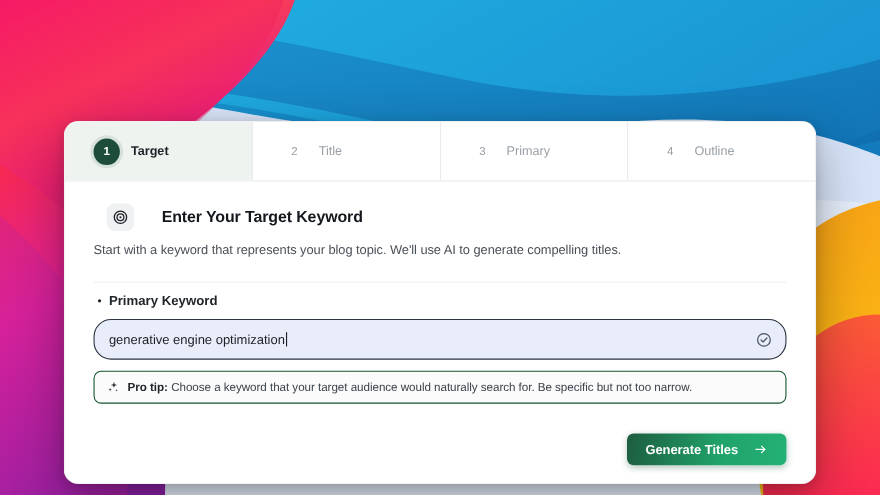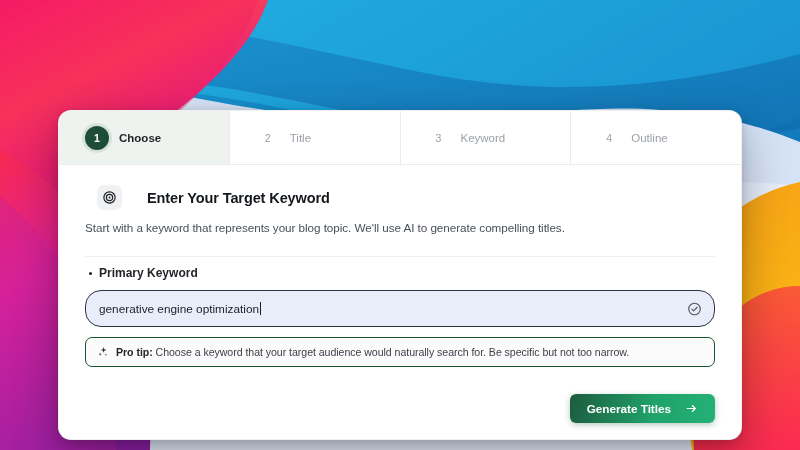--- a/index.html
+++ b/index.html
@@ -161,31 +161,31 @@
       <path d="M800,286 C758,286 722,312 706,356 C694,390 692,422 694,450 L800,450 Z" fill="url(#gOrangeRed)"></path>
     </svg>
   </div>
 
   <div class="card">
 
     <div class="stepper">
 
       <div class="step active">
         <span class="step-badge">1</span>
-        <span class="step-label">Choose</span>
+        <span class="step-label">Target</span>
       </div>
 
       <div class="step">
         <span class="step-badge">2</span>
         <span class="step-label">Title</span>
       </div>
 
       <div class="step">
         <span class="step-badge">3</span>
-        <span class="step-label">Keyword</span>
+        <span class="step-label">Primary</span>
       </div>
 
       <div class="step">
         <span class="step-badge">4</span>
         <span class="step-label">Outline</span>
       </div>
     </div>
 
     <div class="body">
 

